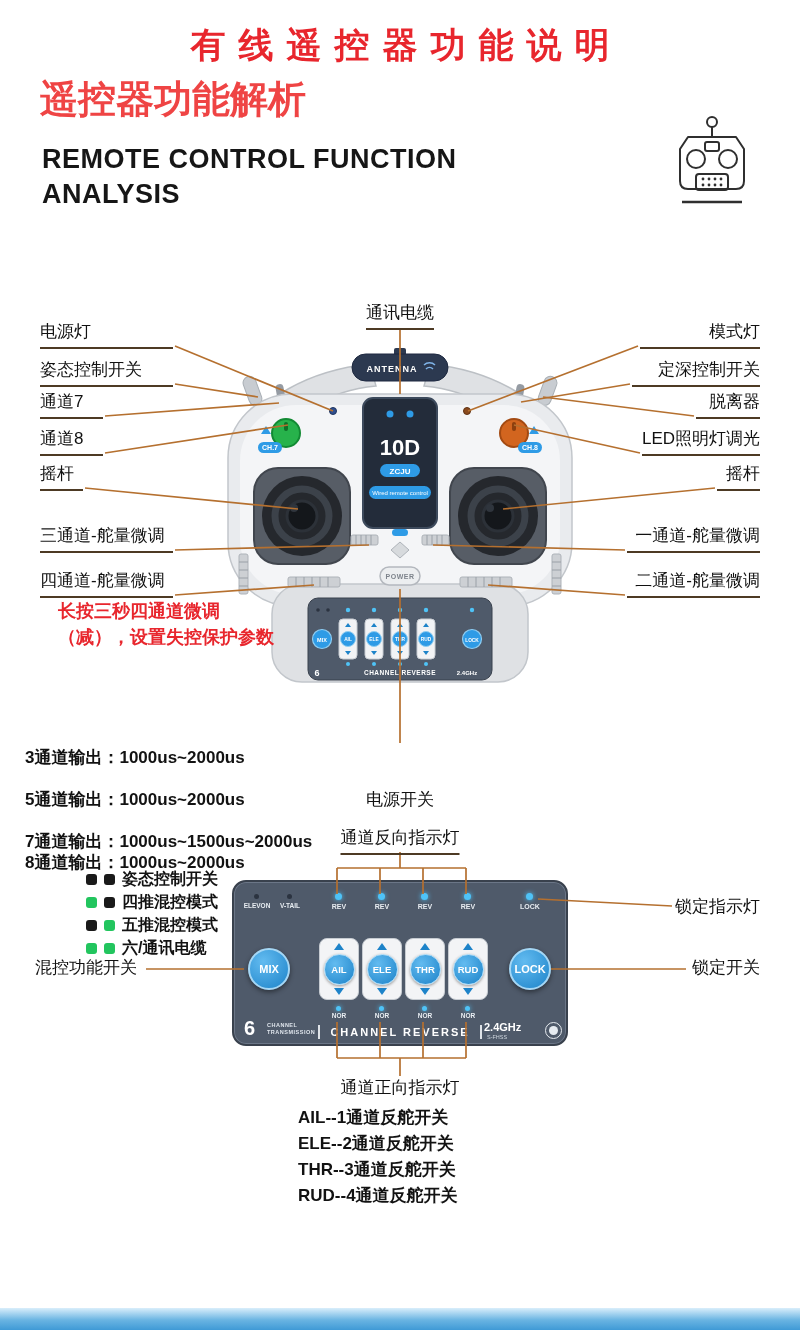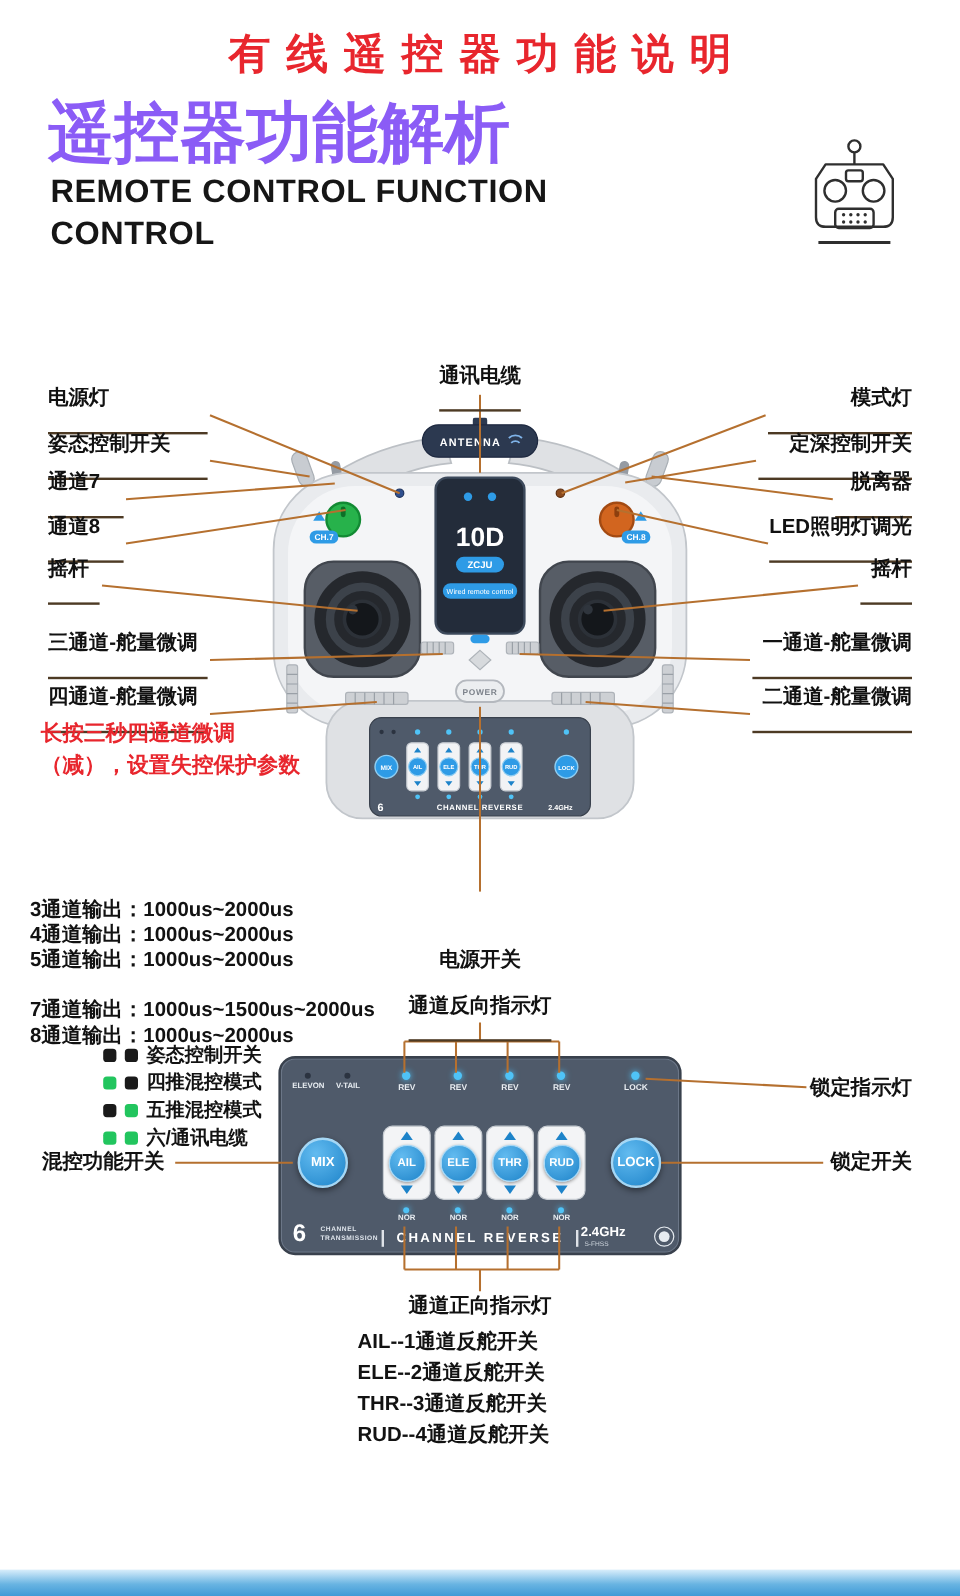--- a/index.html
+++ b/index.html
@@ -1,31 +1,31 @@
 <!DOCTYPE html>
 <html><head>
 <meta charset="utf-8">
 <style>
   html,body{margin:0;padding:0;background:#fff;}
   .page{position:relative;width:800px;height:1330px;background:#ffffff;overflow:hidden;
         font-family:"Liberation Sans","DejaVu Sans",sans-serif;}
   
   .banner-title{position:absolute;top:22px;left:0;right:0;text-align:center;
     font-size:35px;font-weight:900;color:#e8262d;letter-spacing:13px;text-indent:13px;}
-  .main-title{position:absolute;top:74px;left:40px;font-size:55px;font-weight:900;color:#8b5cf6;}
+  .main-title{position:absolute;top:74px;left:40px;font-size:38px;font-weight:900;color:#ef4444;}
   .subtitle{position:absolute;left:42px;font-size:27px;font-weight:700;color:#161616;letter-spacing:.5px;}
   .mini-icon{position:absolute;left:662px;top:112px;width:100px;height:104px;}
   
-  .co{position:absolute;font-size:17px;font-weight:700;color:#111;line-height:1.2;
-      padding-bottom:18px;z-index:6;}
+  .co{position:absolute;font-size:17px;font-weight:400;color:#111;line-height:1.2;
+      padding-bottom:5px;z-index:6;}
   .co.u{border-bottom:2px solid #4d3a24;}
   .left-co{left:40px;text-align:left;}
   .right-co{right:40px;text-align:right;}
   .center-co{left:50%;transform:translateX(-50%);text-align:center;}
-  .red-note{position:absolute;font-size:18px;font-weight:700;color:#e8262d;z-index:6;}
+  .red-note{position:absolute;font-size:18px;font-weight:700;color:#e8262d;z-index:6;margin-left:24px;}
   
   .out-row{position:absolute;left:25px;font-size:17px;font-weight:700;color:#121212;z-index:6;}
   .mode-row{position:absolute;left:86px;display:flex;align-items:center;gap:7px;
     font-size:16px;font-weight:700;color:#121212;z-index:6;}
   .dot{width:11px;height:11px;border-radius:3px;display:inline-block;}
   .rev-note{position:absolute;left:298px;font-size:17px;font-weight:700;color:#121212;z-index:6;}
   
   .device{position:absolute;left:220px;top:348px;width:360px;height:360px;z-index:2;}
   .lines{position:absolute;left:0;top:0;width:800px;height:1330px;z-index:5;pointer-events:none;}
   
@@ -67,21 +67,21 @@
     background:linear-gradient(180deg,#d9eefb,#69b4e2 55%,#3f9ad6);}
 </style>
 </head>
 <body>
 
 <div class="page">
 
   <div class="banner-title">有线遥控器功能说明</div>
   <div class="main-title">遥控器功能解析</div>
   <div class="subtitle" style="top:144px">REMOTE CONTROL FUNCTION</div>
-  <div class="subtitle" style="top:179px">CONTROL</div>
+  <div class="subtitle" style="top:179px">ANALYSIS</div>
 
   <svg class="mini-icon" viewBox="0 0 100 104">
     <g fill="none" stroke="#2f2f2f" stroke-width="2" stroke-linejoin="round">
       <circle cx="50" cy="10" r="5"></circle>
       <path d="M50 15 v10"></path>
       <path d="M26 25 h48 l8 12 v32 q0 8 -8 8 h-48 q-8 0 -8 -8 v-32 Z"></path>
       <circle cx="34" cy="47" r="9"></circle>
       <circle cx="66" cy="47" r="9"></circle>
       <rect x="43" y="30" width="14" height="9" rx="2"></rect>
       <rect x="34" y="62" width="32" height="16" rx="3"></rect>
@@ -249,21 +249,20 @@
   <div class="co u right-co" style="top:392px;min-width:64px">脱离器</div>
   <div class="co u right-co" style="top:429px;min-width:118px">LED照明灯调光</div>
   <div class="co u right-co" style="top:464px;min-width:43px">摇杆</div>
   <div class="co u right-co" style="top:526px;min-width:133px">一通道-舵量微调</div>
   <div class="co u right-co" style="top:571px;min-width:133px">二通道-舵量微调</div>
 
   <div class="red-note" style="left:34px;top:599px">长按三秒四通道微调</div>
   <div class="red-note" style="left:34px;top:625px">（减），设置失控保护参数</div>
 
   <div class="out-row" style="top:746px">3通道输出：1000us~2000us</div>
-  <div class="out-row" style="top:767px">4通道输出：1000us~2000us</div>
   <div class="out-row" style="top:788px">5通道输出：1000us~2000us</div>
   <div class="out-row" style="top:830px">7通道输出：1000us~1500us~2000us</div>
   <div class="out-row" style="top:851px">8通道输出：1000us~2000us</div>
 
   <div class="mode-row" style="top:869px">
     <span class="dot" style="background: rgb(26, 26, 26);"></span>
     <span class="dot" style="background: rgb(26, 26, 26);"></span>
     <span>姿态控制开关</span>
   </div>
   <div class="mode-row" style="top:892px">

